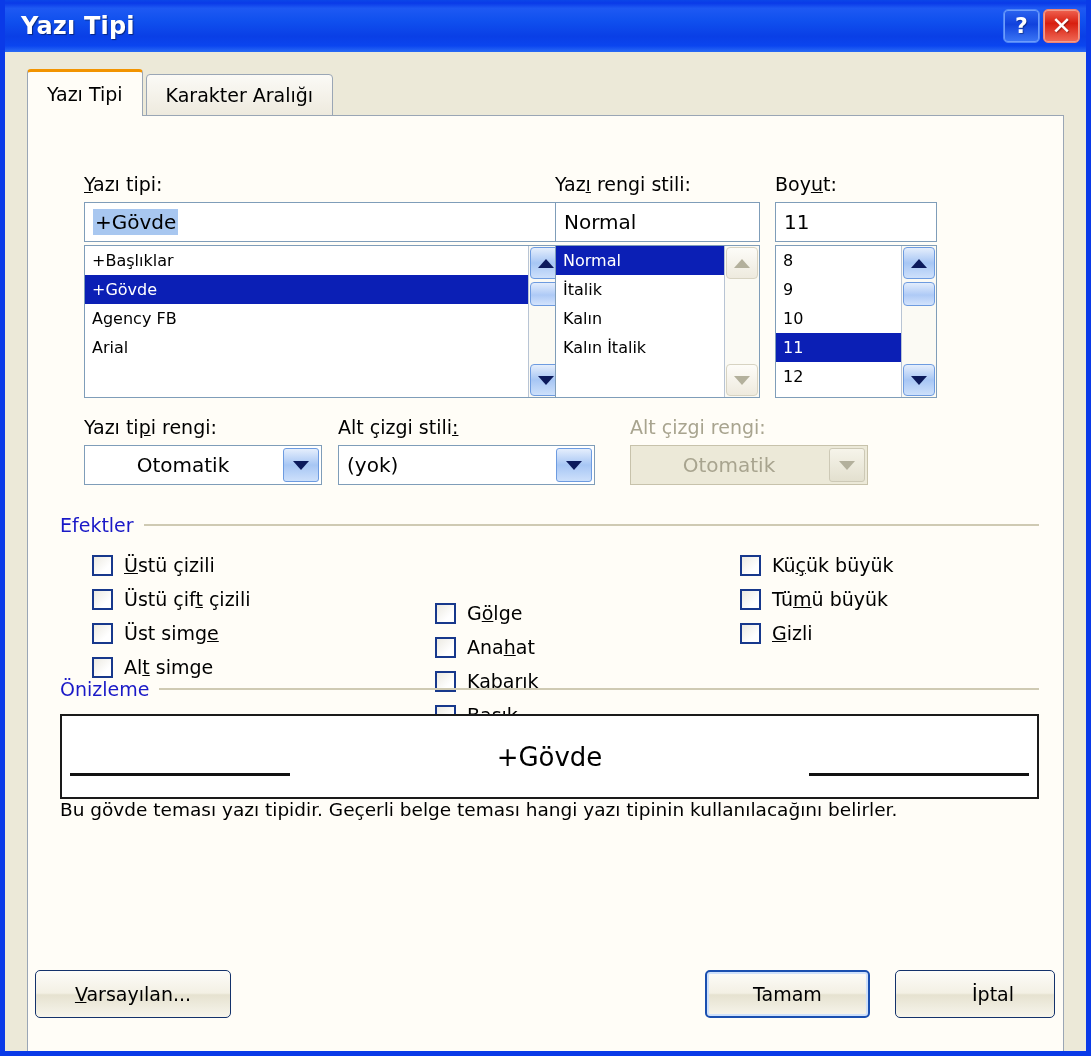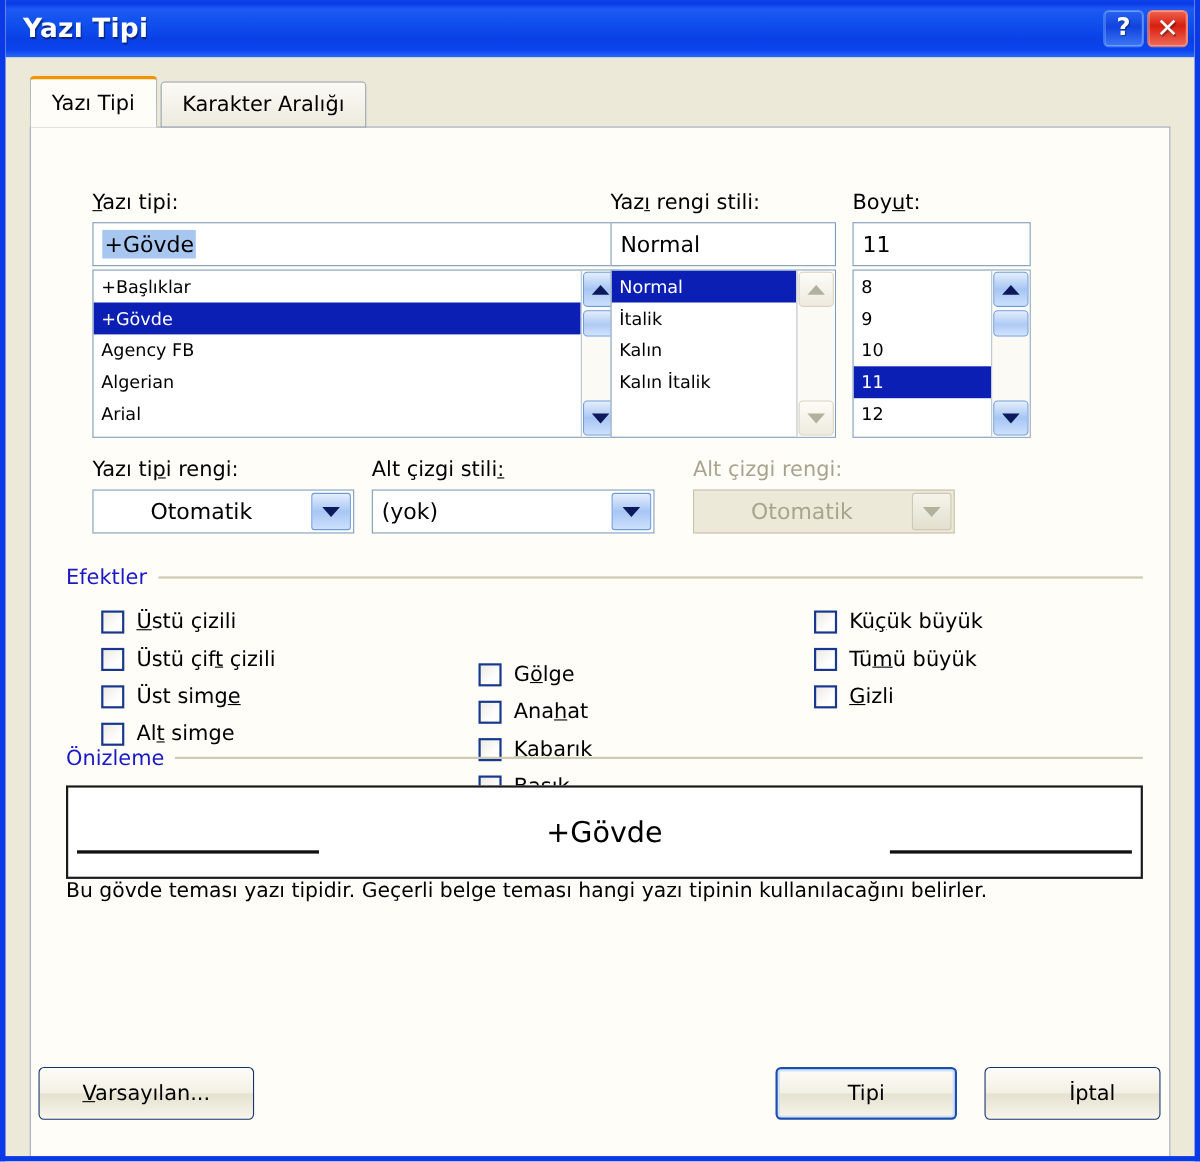--- a/index.html
+++ b/index.html
@@ -388,21 +388,20 @@
     <div style="position:absolute; left:56px; top:57px; width:480px;">
       <div class="lbl"><u>Y</u><span>azı tipi:</span></div>
       <div class="field" style="margin-top:7px;">
         <span class="sel">+Gövde</span>
       </div>
       <div class="listbox" style="margin-top:3px; height:153px;">
         <div class="list-items">
           <div class="list-item">+Başlıklar</div>
           <div class="list-item selected">+Gövde</div>
           <div class="list-item">Agency FB</div>
-          <div class="list-item">Algerian</div>
           <div class="list-item">Arial</div>
         </div>
         <div class="vscroll">
           <div class="sb-btn enabled">
               <i class="sb-arrow up"></i>
             </div>
           <div class="sb-thumb" style="top:36px;"></div>
           <div class="sb-btn enabled">
               <i class="sb-arrow down"></i>
             </div>
@@ -566,21 +565,21 @@
 
   </div>
 
   <div style="position:absolute; left:30px; top:970px;">
     <div class="btn" style="width:196px;text-align:center;">
       <span><u>V</u>arsayılan...</span>
     </div>
   </div>
   <div style="position:absolute; left:700px; top:970px;">
     <div class="btn btn-default" style="width:165px;">
-      <span>Tipi</span>
+      <span>Tamam</span>
     </div>
   </div>
   <div style="position:absolute; left:890px; top:970px;">
     <div class="btn" style="width:160px;padding-left:36px;">
       <span>İptal</span>
     </div>
   </div>
 
 </div>
 

